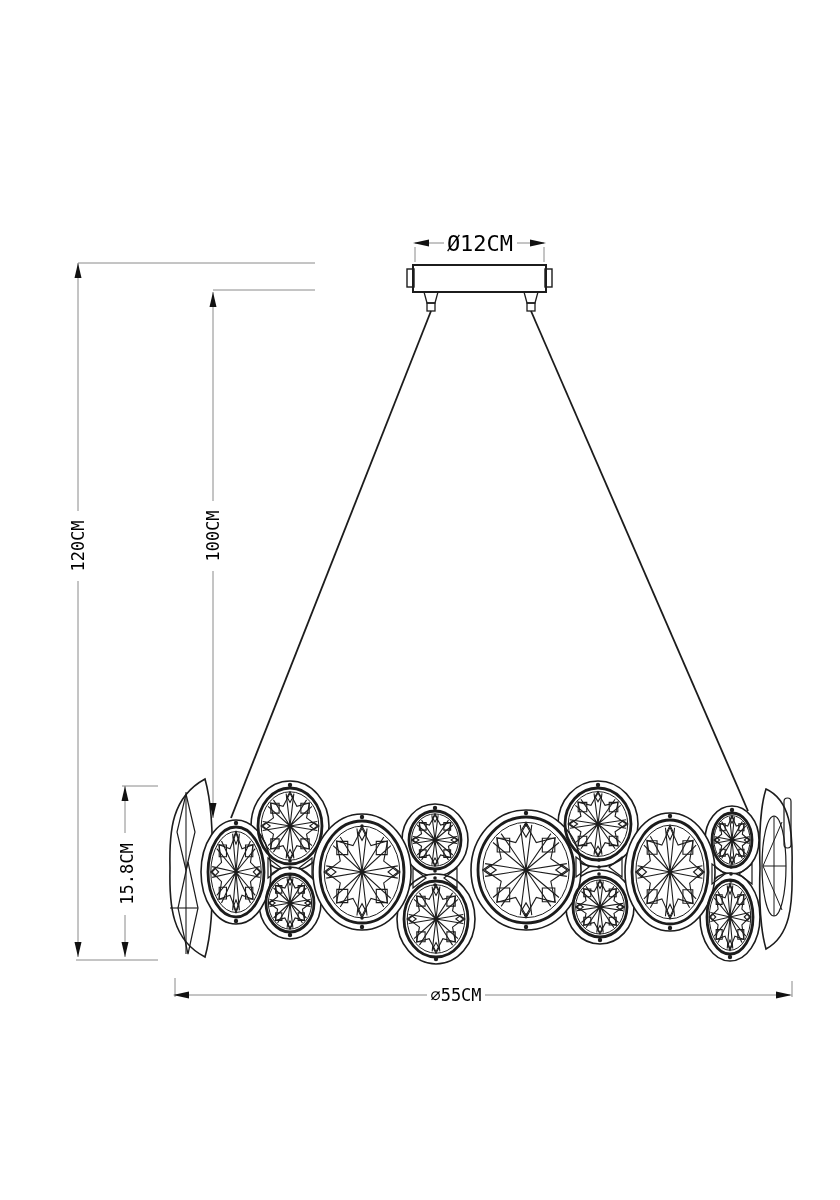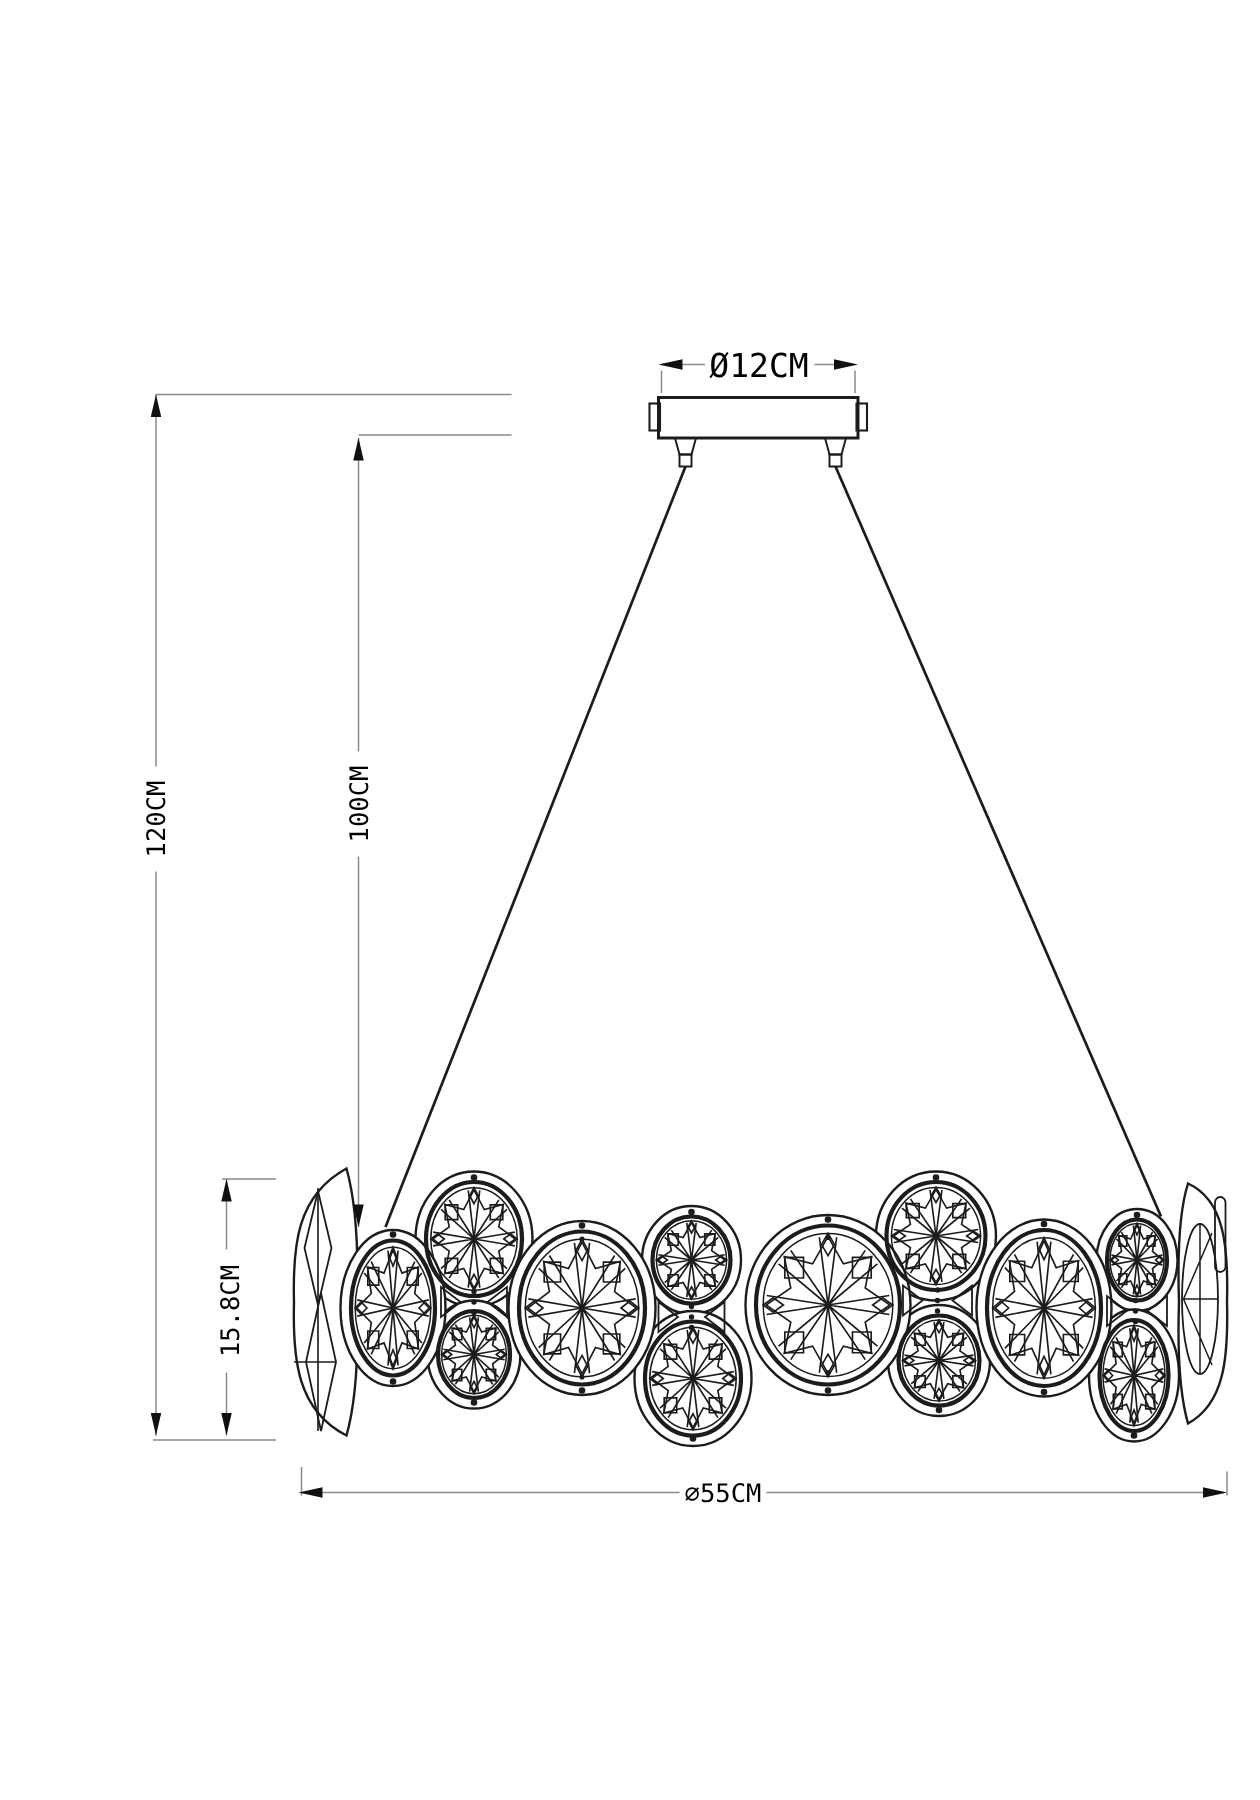--- a/index.html
+++ b/index.html
@@ -1,17 +1,17 @@
 <!DOCTYPE html>
 <html><head>
 <meta charset="utf-8">
 <style>
   html,body{margin:0;padding:0;background:#ffffff;}
   body{width:840px;height:1200px;overflow:hidden;font-family:"DejaVu Sans Mono", monospace;}
-  .stage{position:relative;width:784px;height:1200px;background:#fff;padding-left:26px;}
+  .stage{position:relative;width:784px;height:1200px;background:#fff;}
   svg{display:block;}
   .dimtext{fill:#000;font-family:"DejaVu Sans Mono", monospace;}
   .dimline{stroke:#8a8a8a;stroke-width:1;fill:none;}
   .dimarrow{fill:#111;stroke:none;}
   .draw{stroke:#1c1c1c;fill:none;}
   .plate{fill:#ffffff;stroke:#1c1c1c;stroke-width:1.6;}
   .rivet{fill:#1c1c1c;stroke:none;}
   #rosette *{vector-effect:non-scaling-stroke;}
 </style>
 </head>

